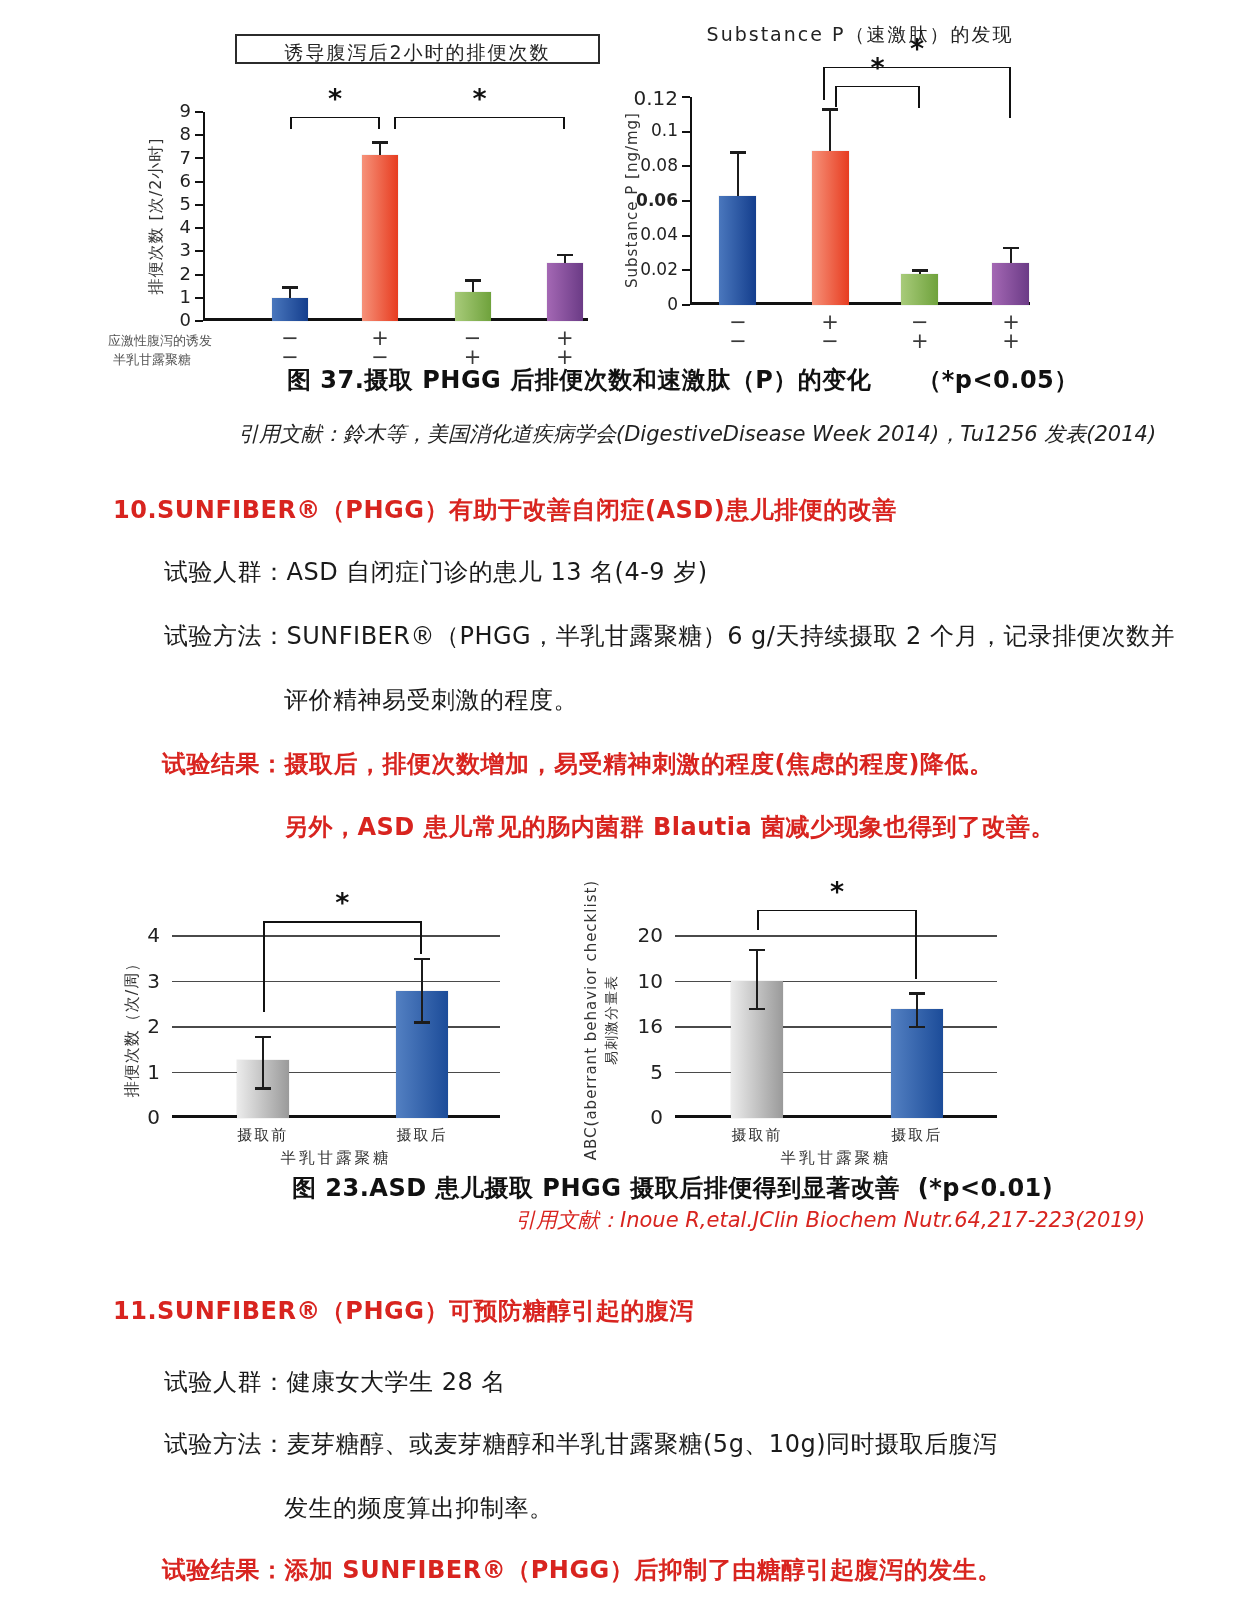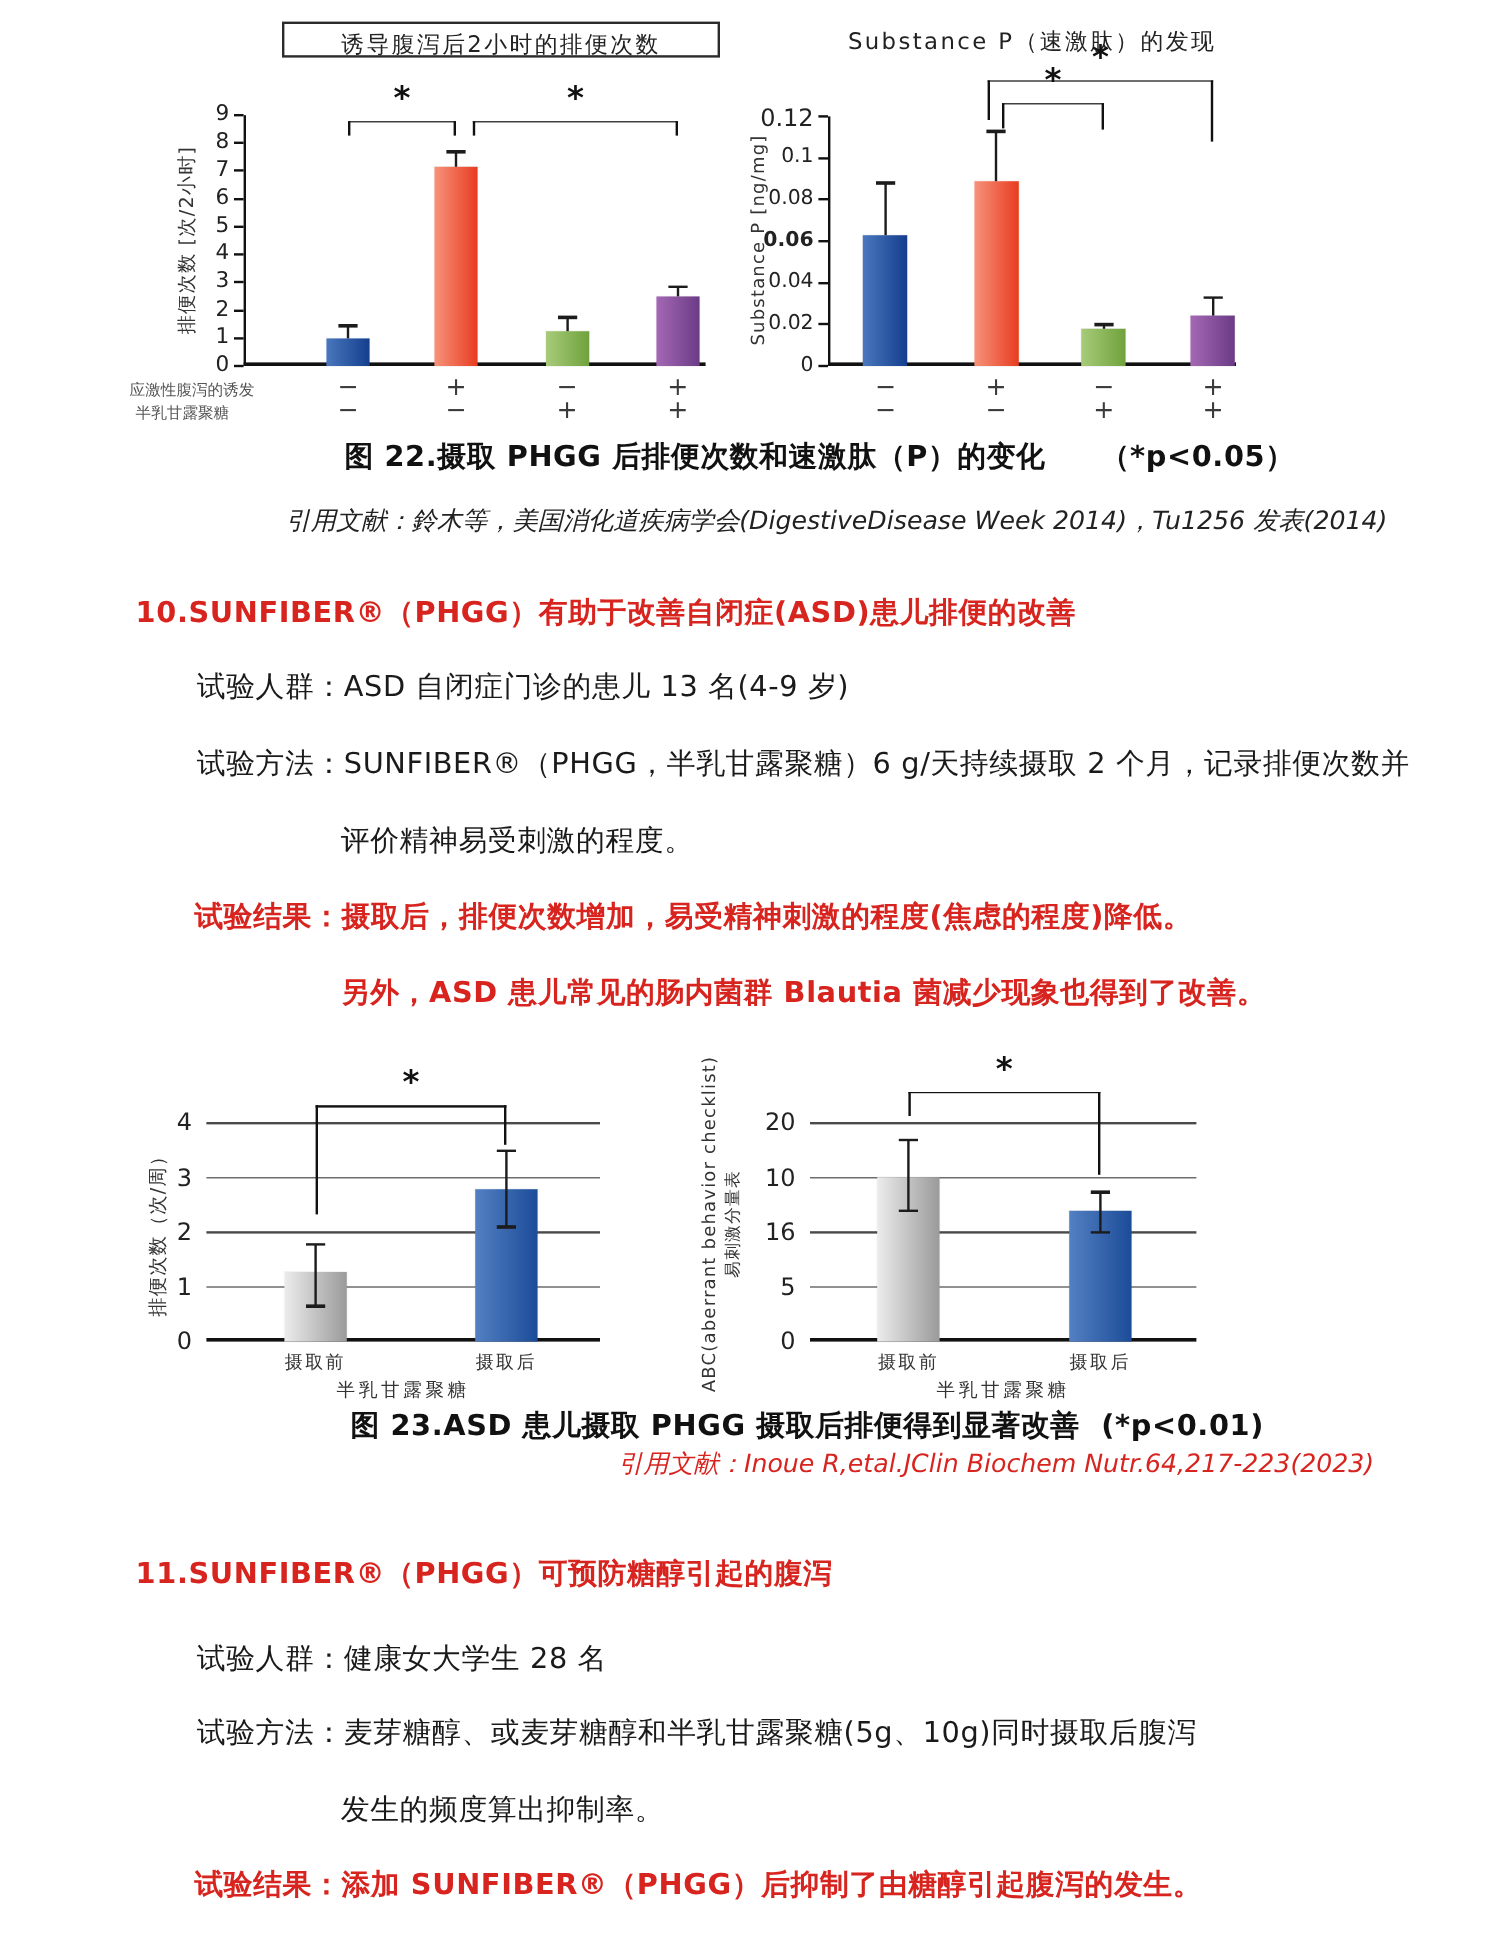--- a/index.html
+++ b/index.html
@@ -32,21 +32,21 @@
   .cit.red{color:#d8241f;}
   .heading{position:absolute;font-size:24px;font-weight:bold;color:#d8241f;white-space:nowrap;letter-spacing:0.5px;}
   .body{position:absolute;font-size:24px;color:#1a1a1a;white-space:nowrap;letter-spacing:0.5px;}
   .body.redb{color:#d8241f;font-weight:bold;}
 </style>
 </head>
 <body>
 
 <div class="page">
 
-  <div class="chart" style="left: 108px; top: 12px; width: 505px; height: 350px;">
+  <div class="chart" style="left: 108px; top: 28px; width: 505px; height: 350px;">
       <div class="ctitle boxed" style="left: 127px; top: 6px; width: 365px;">诱导腹泻后2小时的排便次数</div>
       <div class="ylab" style="left: 48px; top: 188px; font-size: 16px;">排便次数 [次/2小时]</div>
       <div class="plot axis-LB" style="left: 95px; top: 84px; width: 385px; height: 209px;"></div>
       <div class="tickl" style="left: 29px; top: 283.1px; width: 54px; font-size: 18px;">0</div>
       <div class="tickm" style="left: 87px; top: 292px; width: 8px; height: 2px;"></div>
       <div class="tickl" style="left: 29px; top: 259.878px; width: 54px; font-size: 18px;">1</div>
       <div class="tickm" style="left: 87px; top: 268.778px; width: 8px; height: 2px;"></div>
       <div class="tickl" style="left: 29px; top: 236.656px; width: 54px; font-size: 18px;">2</div>
       <div class="tickm" style="left: 87px; top: 245.556px; width: 8px; height: 2px;"></div>
       <div class="tickl" style="left: 29px; top: 213.433px; width: 54px; font-size: 18px;">3</div>
@@ -136,21 +136,21 @@
       <div class="brl" style="left: 227.08px; top: 73.7333px; width: 1.7px; height: 20.8px;"></div>
       <div class="brl" style="left: 310.14px; top: 73.7333px; width: 1.7px; height: 22.5333px;"></div>
       <div class="star" style="left: 259.46px; top: 39.7333px;">*</div>
       <div class="brl" style="left: 215.08px; top: 54.6667px; width: 187.88px; height: 1.7px;"></div>
       <div class="brl" style="left: 215.08px; top: 54.6667px; width: 1.7px; height: 33.8px;"></div>
       <div class="brl" style="left: 401.26px; top: 54.6667px; width: 1.7px; height: 51.1333px;"></div>
       <div class="star" style="left: 299.02px; top: 20.6667px;">*</div>
     </div>
 
   <div class="cap" style="left:287px;top:364px">
-    <span>图 22.摄取 PHGG 后排便次数和速激肽（P）的变化</span><span class="pnote1">（*p&lt;0.05）</span>
+    <span>图 37.摄取 PHGG 后排便次数和速激肽（P）的变化</span><span class="pnote1">（*p&lt;0.05）</span>
   </div>
   <div class="cit" style="left:238px;top:420px">引用文献：鈴木等，美国消化道疾病学会(DigestiveDisease Week 2014)，Tu1256 发表(2014)</div>
 
   <div class="heading" style="left:113px;top:494px">10.SUNFIBER®（PHGG）有助于改善自闭症(ASD)患儿排便的改善</div>
   <div class="body" style="left:164px;top:556px">试验人群：ASD 自闭症门诊的患儿 13 名(4-9 岁)</div>
   <div class="body" style="left:164px;top:620px">试验方法：SUNFIBER®（PHGG，半乳甘露聚糖）6 g/天持续摄取 2 个月，记录排便次数并</div>
   <div class="body" style="left:284px;top:684px">评价精神易受刺激的程度。</div>
   <div class="body redb" style="left:162px;top:748px">试验结果：摄取后，排便次数增加，易受精神刺激的程度(焦虑的程度)降低。</div>
   <div class="body redb" style="left:284px;top:811px">另外，ASD 患儿常见的肠内菌群 Blautia 菌减少现象也得到了改善。</div>
 
@@ -210,21 +210,21 @@
       <div class="glab" style="left: 120px; top: 280px; width: 322px;">半乳甘露聚糖</div>
       <div class="brl" style="left: 202.11px; top: 41.61px; width: 159.712px; height: 1.7px;"></div>
       <div class="brl" style="left: 202.11px; top: 41.61px; width: 1.7px; height: 20.02px;"></div>
       <div class="brl" style="left: 360.122px; top: 41.61px; width: 1.7px; height: 69.16px;"></div>
       <div class="star" style="left: 271.966px; top: 7.61px;">*</div>
     </div>
 
   <div class="cap" style="left:292px;top:1172px">
     <span>图 23.ASD 患儿摄取 PHGG 摄取后排便得到显著改善</span><span class="pnote2">(*p&lt;0.01)</span>
   </div>
-  <div class="cit red" style="left:515px;top:1206px">引用文献：Inoue R,etal.JClin Biochem Nutr.64,217-223(2023)</div>
+  <div class="cit red" style="left:515px;top:1206px">引用文献：Inoue R,etal.JClin Biochem Nutr.64,217-223(2019)</div>
 
   <div class="heading" style="left:113px;top:1295px">11.SUNFIBER®（PHGG）可预防糖醇引起的腹泻</div>
   <div class="body" style="left:164px;top:1366px">试验人群：健康女大学生 28 名</div>
   <div class="body" style="left:164px;top:1428px">试验方法：麦芽糖醇、或麦芽糖醇和半乳甘露聚糖(5g、10g)同时摄取后腹泻</div>
   <div class="body" style="left:284px;top:1492px">发生的频度算出抑制率。</div>
   <div class="body redb" style="left:162px;top:1554px">试验结果：添加 SUNFIBER®（PHGG）后抑制了由糖醇引起腹泻的发生。</div>
 
 </div>
 
 </body></html>

